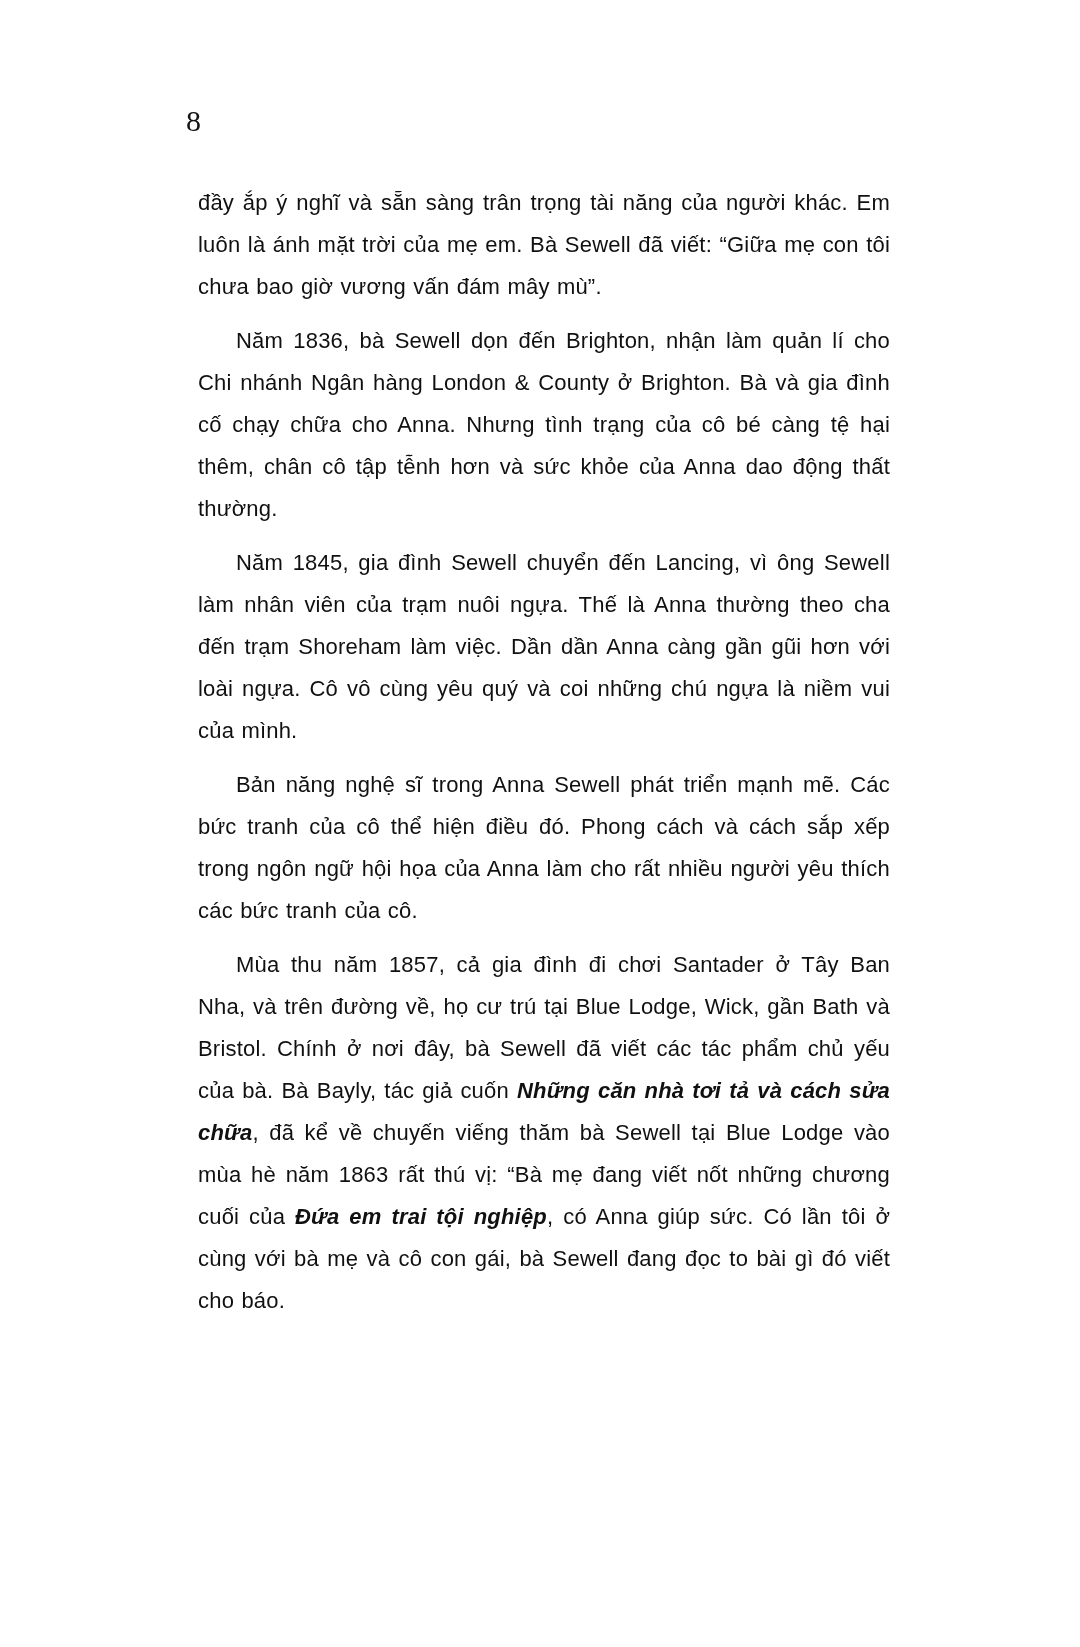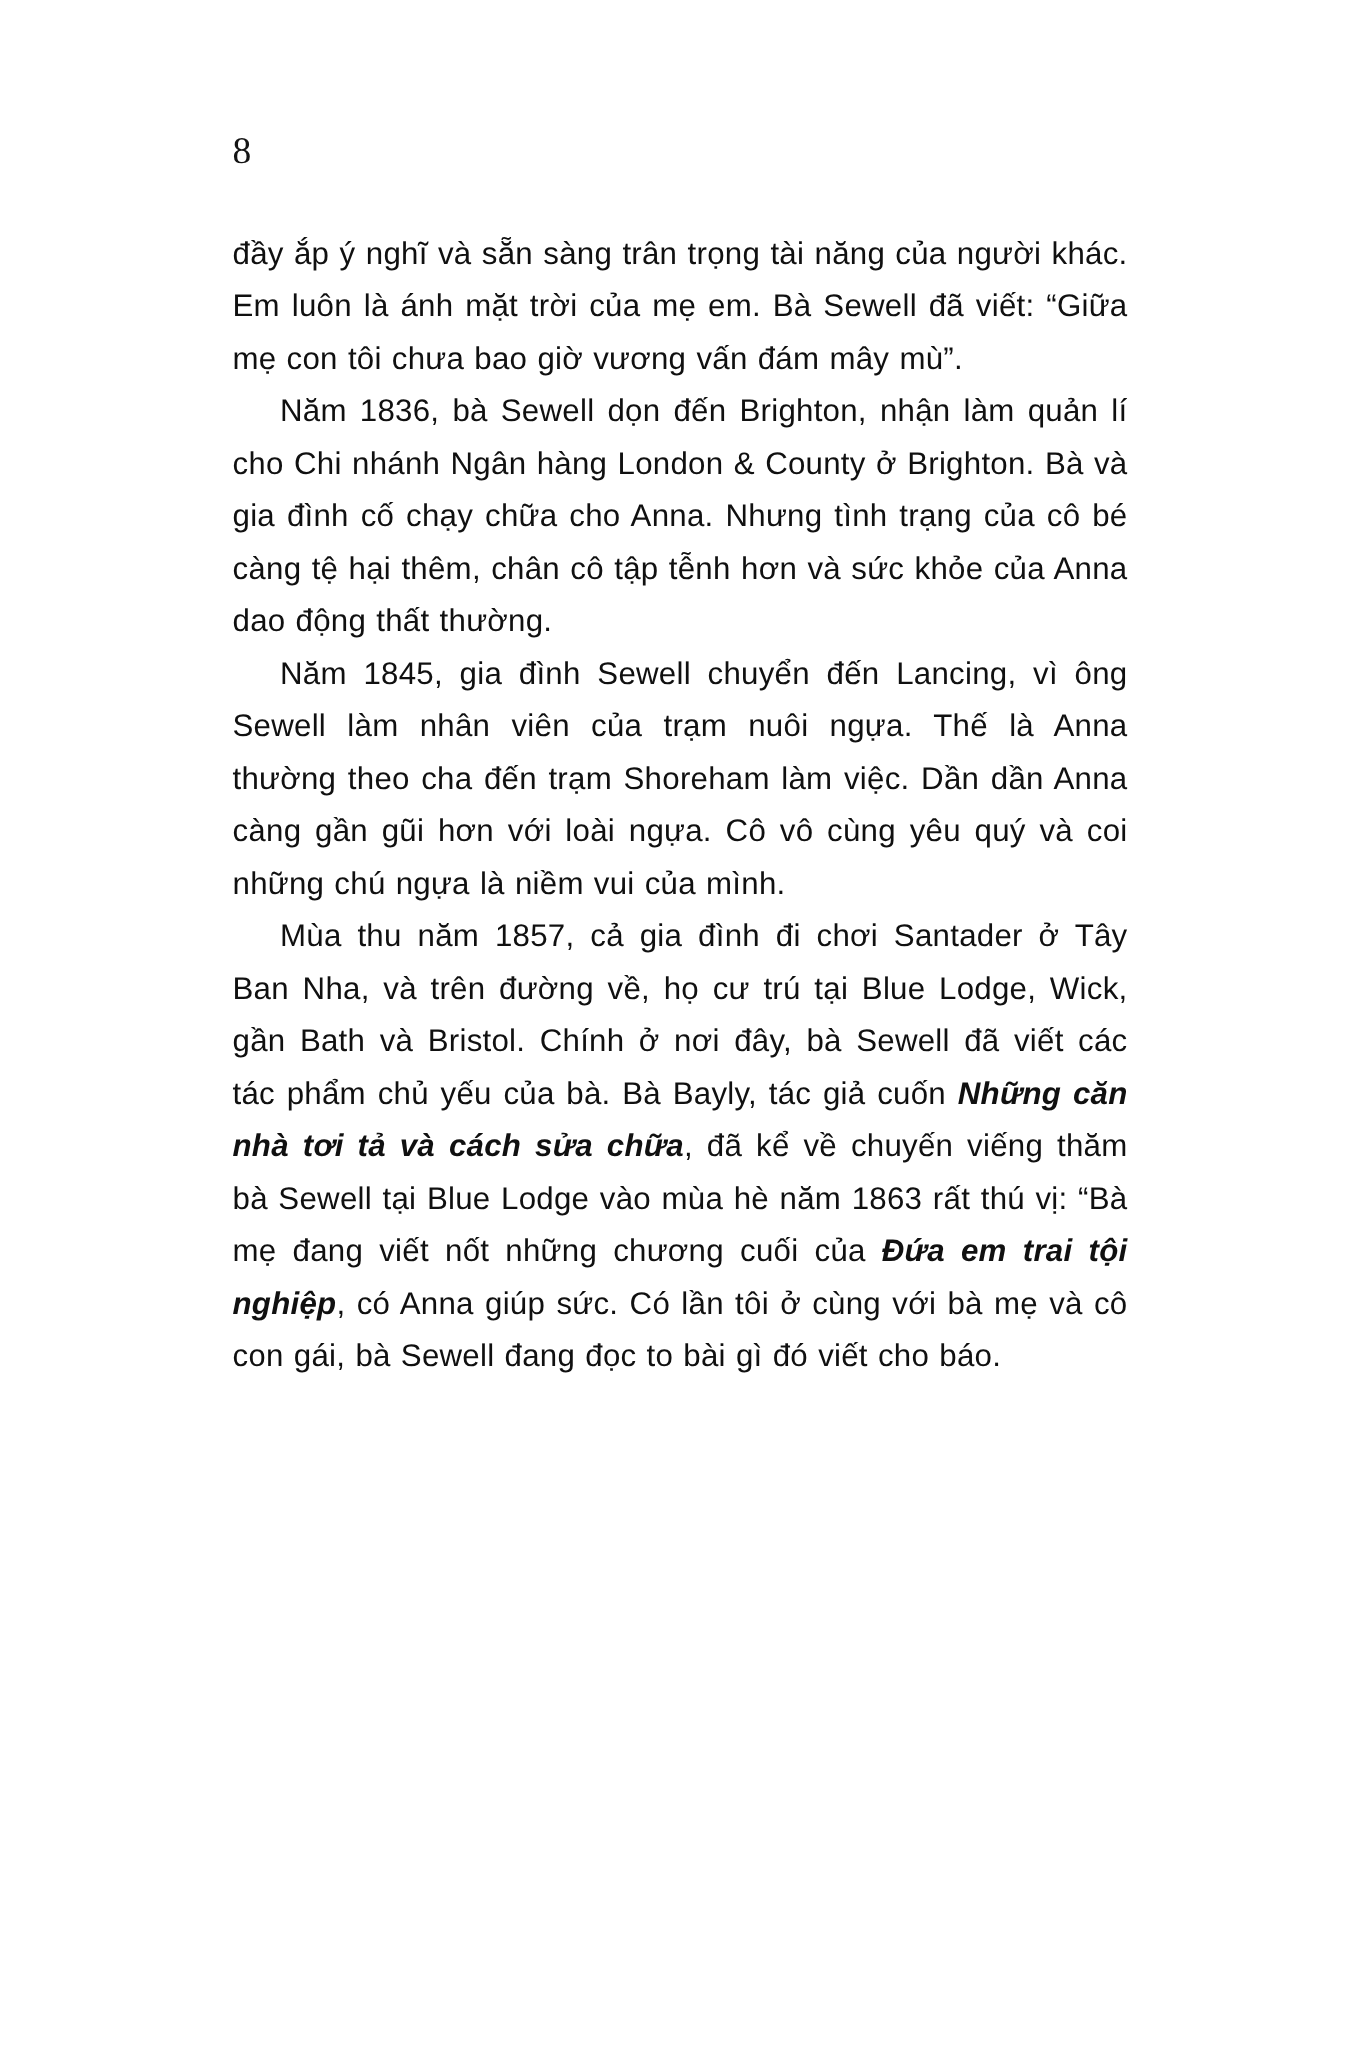--- a/index.html
+++ b/index.html
@@ -21,22 +21,22 @@
     background: #ffffff;
   }
   .page-number {
     font-family: "Liberation Serif", "DejaVu Serif", serif;
     font-size: 30px;
     line-height: 1;
     color: #141414;
     margin-bottom: 46px;
   }
   .content p {
-    margin: 0;
-    font-size: 25px;
+    margin: 12px;
+    font-size: 22px;
     line-height: 42px;
     text-align: justify;
     text-indent: 38px;
     letter-spacing: 0.2px;
     word-spacing: 1px;
   }
   .content p.no-indent {
     text-indent: 0;
   }
   .bi {
@@ -52,18 +52,19 @@
 
   <div class="content">
 
     <p class="no-indent"><span class="seg">đầy ắp ý nghĩ và sẵn sàng trân trọng tài năng của người khác. Em luôn là ánh mặt trời của mẹ em. Bà Sewell đã viết: “Giữa mẹ con tôi chưa bao giờ vương vấn đám mây mù”.</span></p>
 
     <p><span class="seg">Năm 1836, bà Sewell dọn đến Brighton, nhận làm quản lí cho Chi nhánh Ngân hàng London &amp; County ở Brighton. Bà và gia đình cố chạy chữa cho Anna. Nhưng tình trạng của cô bé càng tệ hại thêm, chân cô tập tễnh hơn và sức khỏe của Anna dao động thất thường.</span></p>
 
     <p><span class="seg">Năm 1845, gia đình Sewell chuyển đến Lancing, vì ông Sewell làm nhân viên của trạm nuôi ngựa. Thế là Anna thường theo cha đến trạm Shoreham làm việc. Dần dần Anna càng gần gũi hơn với loài ngựa. Cô vô cùng yêu quý và coi những chú ngựa là niềm vui của mình.</span></p>
 
 
+    <p><span class="seg">Bản năng nghệ sĩ trong Anna Sewell phát triển mạnh mẽ. Các bức tranh của cô thể hiện điều đó. Phong cách và cách sắp xếp trong ngôn ngữ hội họa của Anna làm cho rất nhiều người yêu thích các bức tranh của cô.</span></p>
 
 
     <p><span class="seg">Mùa thu năm 1857, cả gia đình đi chơi Santader ở Tây Ban Nha, và trên đường về, họ cư trú tại Blue Lodge, Wick, gần Bath và Bristol. Chính ở nơi đây, bà Sewell đã viết các tác phẩm chủ yếu của bà. Bà Bayly, tác giả cuốn </span><span class="seg bi">Những căn nhà tơi tả và cách sửa chữa</span><span class="seg">, đã kể về chuyến viếng thăm bà Sewell tại Blue Lodge vào mùa hè năm 1863 rất thú vị: “Bà mẹ đang viết nốt những chương cuối của </span><span class="seg bi">Đứa em trai tội nghiệp</span><span class="seg">, có Anna giúp sức. Có lần tôi ở cùng với bà mẹ và cô con gái, bà Sewell đang đọc to bài gì đó viết cho báo.</span></p>
 
   </div>
 </div>
 
 </body></html>

